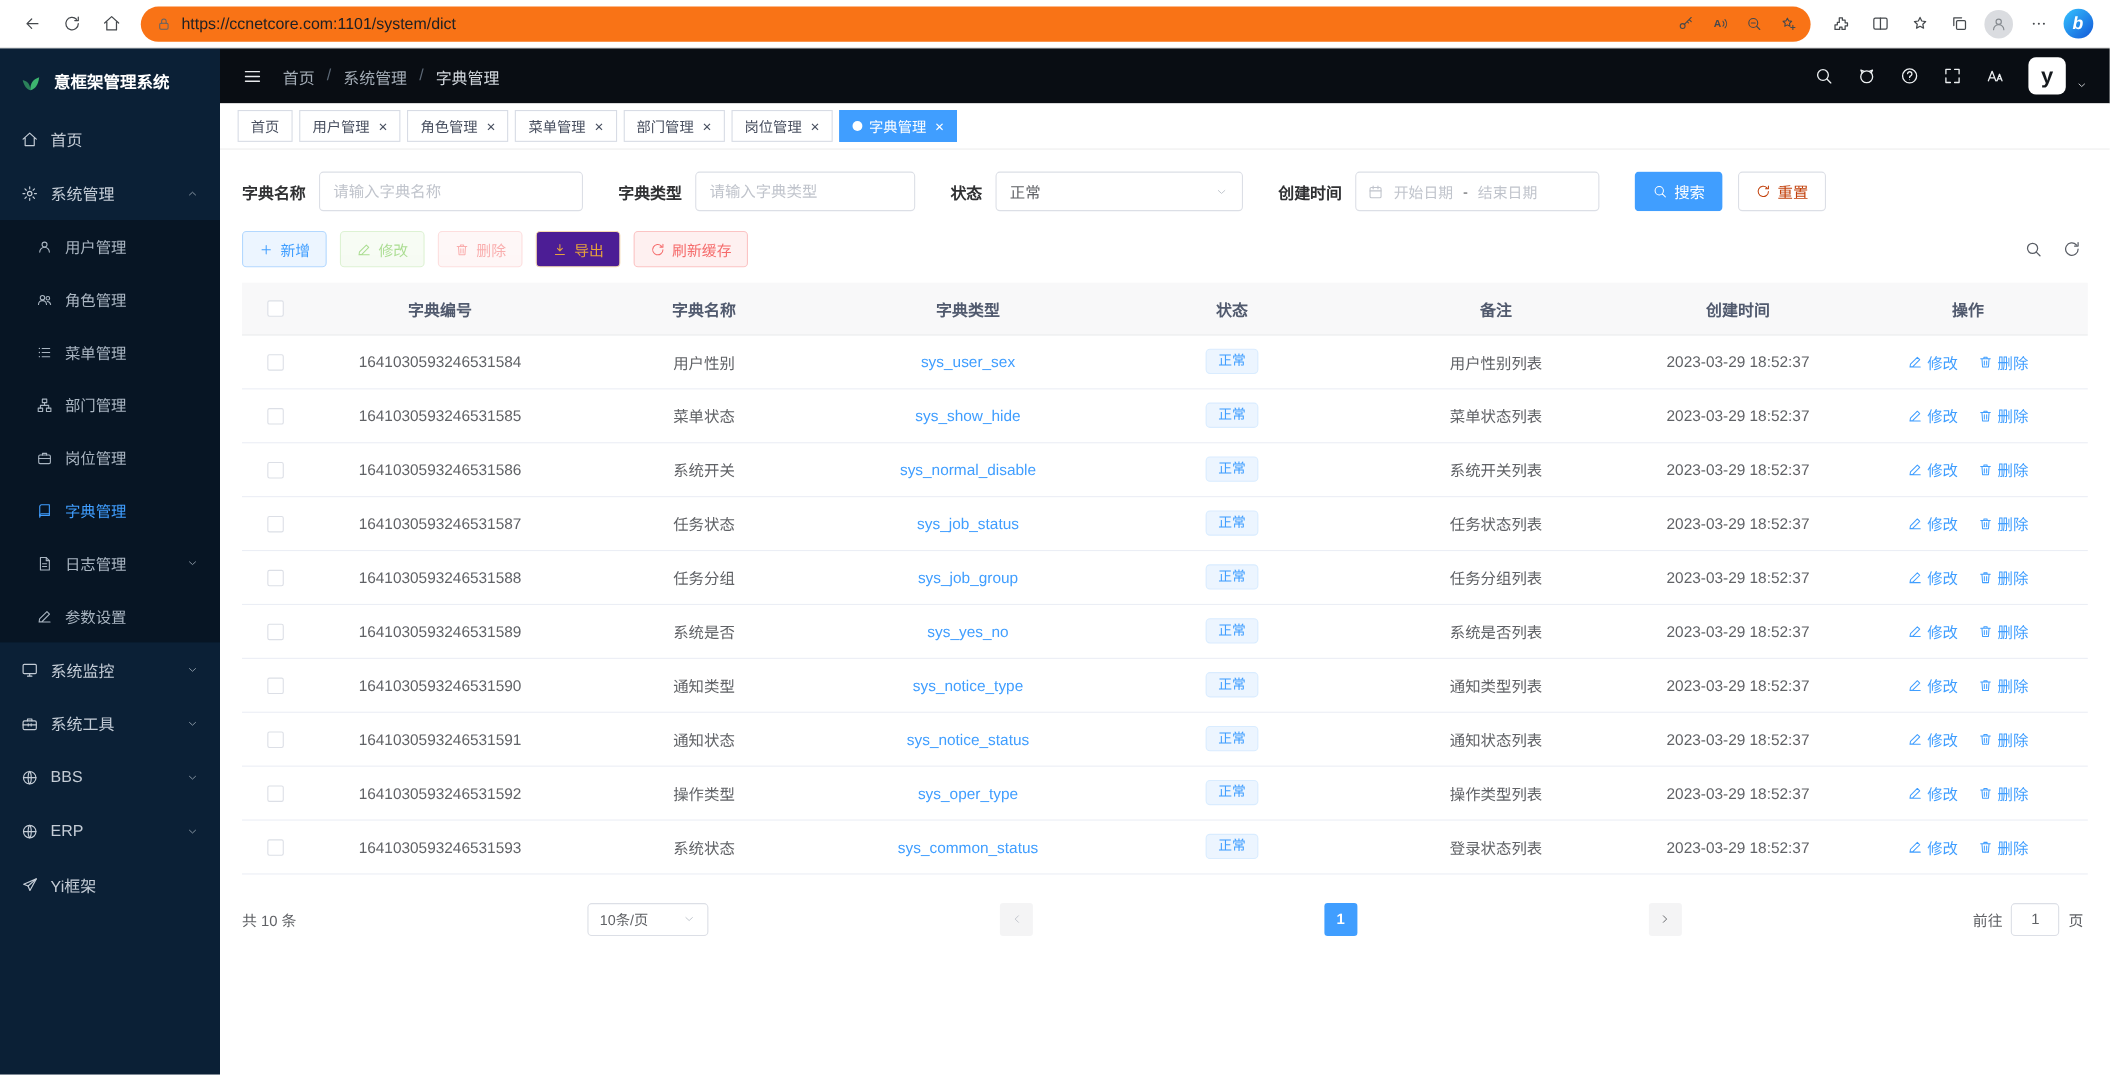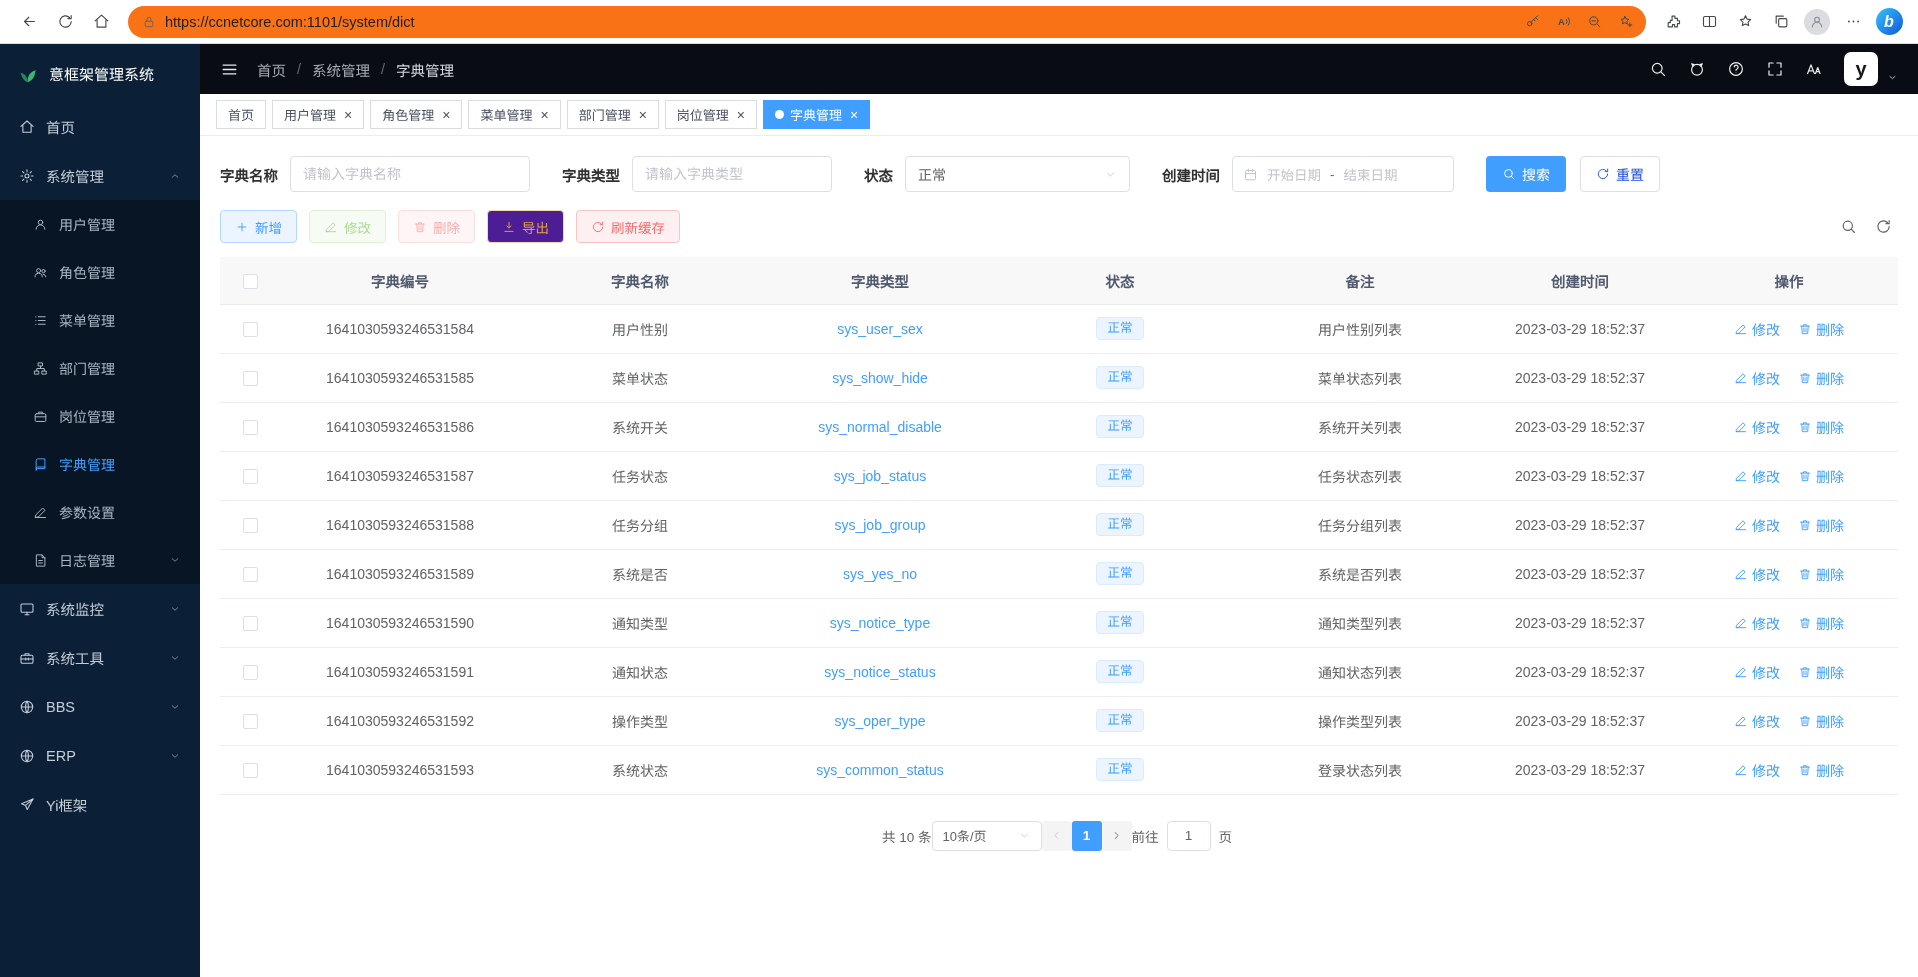--- a/index.html
+++ b/index.html
@@ -14,21 +14,21 @@
   .ab-lock{font-size:14px;color:#5f6368;margin-right:9px;display:flex}
   .ab-url{font-size:14.5px;color:#202124;flex:1;white-space:nowrap;overflow:hidden}
   .ab-icons{display:flex;align-items:center;gap:2px;color:#5f6368}
   .ab-icons .bicon{width:29px;height:29px;font-size:15px}
   .avatar{width:26px;height:26px;border-radius:50%;background:#dadce0;color:#868b90;display:flex;align-items:center;justify-content:center;font-size:16px}
   .bing{width:27px;height:27px;border-radius:50%;background:linear-gradient(135deg,#35c3ff,#1257d8);color:#fff;font-weight:bold;font-size:16px;font-style:italic;display:flex;align-items:center;justify-content:center}
 
   
   .app{display:flex;height:933px}
   .sidebar{width:200px;background:var(--sidebar-bg,#0b2036);flex-shrink:0;display:flex;flex-direction:column;overflow:hidden}
-  .logo{height:58px;display:flex;align-items:center;gap:10px;padding:0 16px;color:#fff;font-size:15px;font-weight:normal;flex-shrink:0}
+  .logo{height:58px;display:flex;align-items:center;gap:10px;padding:0 16px;color:#fff;font-size:15px;font-weight:bold;flex-shrink:0}
   .logo-icon{font-size:23px;color:#3db56f;display:flex}
   .menu-item{height:49px;display:flex;align-items:center;gap:11px;padding:0 19px;font-size:14.5px;color:#c4ccd6;cursor:pointer;white-space:nowrap}
   .menu-item .mi-icon{font-size:16px;display:flex;flex-shrink:0}
   .menu-item .mi-chev{margin-left:auto;font-size:12px;color:#93a0ad;display:flex}
   .submenu{background:var(--submenu-bg,#071524)}
   .menu-item.sub{padding-left:33px;height:48px;color:#a9b5c1;font-size:14px}
   .menu-item.sub .mi-icon{font-size:15px}
   .menu-item.active{color:var(--accent,#409eff)}
 
   .main{flex:1;display:flex;flex-direction:column;min-width:0;background:#fff}
@@ -63,21 +63,21 @@
   .w200{width:240px}.w245{width:200px}
   .f-select{width:225px;height:36px;border:1px solid #dcdfe6;border-radius:4px;display:flex;align-items:center;padding:0 12px;font-size:14px;color:#606266;cursor:pointer}
   .f-select .chev,.pg-select .chev{margin-left:auto;color:#bfc4cc;font-size:13px;display:flex}
   .f-daterange{width:222px;height:36px;border:1px solid #dcdfe6;border-radius:4px;display:flex;align-items:center;padding:0 10px;font-size:13.5px;color:#c0c4cc;gap:9px;cursor:pointer}
   .f-daterange .cal{display:flex;font-size:15px}
   .f-daterange .sep{color:#606266}
 
   .btn{height:36px;border-radius:4px;border:1px solid transparent;font-size:14px;display:inline-flex;align-items:center;gap:6px;padding:0 15px;cursor:pointer;font-family:inherit;background:#fff;white-space:nowrap}
   .btn .bi{font-size:14px;display:flex}
   .btn-primary{background:var(--accent,#409eff);color:#fff}
-  .btn-default{border-color:#dcdfe6;color:#1d4ed8}
+  .btn-default{border-color:#dcdfe6;color:#c2410c}
   .ml14{margin-left:14px}
 
   .toolbar{display:flex;align-items:center;gap:12px;margin-bottom:14px}
   .btn-sm{height:33px;padding:0 14px;font-size:13.5px}
   .btn-plain-primary{background:#ecf5ff;border-color:#b3d8ff;color:var(--accent,#409eff)}
   .btn-plain-success{background:#f0f9eb;border-color:#c2e7b0;color:var(--success,#67c23a)}
   .btn-plain-danger{background:#fef0f0;border-color:#fbc4c4;color:var(--danger,#f56c6c)}
   .btn-plain-warning{background:#4c1d95;border-color:#f5dab1;color:var(--warning,#e6a23c)}
   .btn.disabled{opacity:.55;cursor:not-allowed}
   .tool-right{margin-left:auto;display:flex;align-items:center;gap:18px;color:#5a5e66;padding-right:6px}
@@ -85,21 +85,21 @@
 
   .dict-table{width:100%;border-collapse:collapse;table-layout:fixed}
   .dict-table th{height:47px;background:#f8f8f9;color:#515a6e;font-size:14.5px;font-weight:bold;text-align:center;border-bottom:1px solid #e8eaec}
   .dict-table td{height:49px;font-size:14px;color:#606266;text-align:center;border-bottom:1px solid #ebeef5;overflow:hidden;white-space:nowrap}
   .checkbox{width:15px;height:15px;border:1px solid #dcdfe6;border-radius:2px;display:inline-block;background:#fff;cursor:pointer;vertical-align:middle}
   .link{color:var(--accent,#409eff);cursor:pointer;text-decoration:none}
   .tag{display:inline-block;background:#ecf5ff;border:1px solid #d9ecff;color:var(--accent,#409eff);font-size:12.5px;padding:4px 10px;border-radius:4px;line-height:1}
   .ops .op{color:var(--accent,#409eff);cursor:pointer;display:inline-flex;align-items:center;gap:4px;font-size:14px;margin:0 9px;text-decoration:none;vertical-align:middle}
   .ops .op svg{width:14px;height:14px}
 
-  .pagination{display:flex;align-items:center;justify-content:center;margin-top:26px;font-size:13.5px;color:#606266;padding-right:4px}
+  .pagination{display:flex;align-items:center;justify-content:space-between;margin-top:26px;font-size:13.5px;color:#606266;padding-right:4px}
   .pg-select{width:110px;height:30px;border:1px solid #dcdfe6;border-radius:4px;display:flex;align-items:center;padding:0 10px;font-size:13px;color:#606266;cursor:pointer}
   .pg-btn{width:30px;height:30px;border-radius:3px;background:#f4f4f5;display:flex;align-items:center;justify-content:center;font-size:13px;cursor:pointer;color:#606266}
   .pg-btn.prev{color:#c0c4cc}
   .pg-page{width:30px;height:30px;border-radius:3px;background:var(--accent,#409eff);color:#fff;display:flex;align-items:center;justify-content:center;font-size:13.5px;font-weight:bold;cursor:pointer}
   .pg-goto{display:flex;align-items:center;gap:8px}
   .pg-input{width:44px;height:30px;border:1px solid #dcdfe6;border-radius:4px;text-align:center;font-size:13.5px;color:#606266;outline:none;font-family:inherit}
 </style>
 </head>
 <body>
 
@@ -287,38 +287,38 @@
               <svg viewBox="0 0 24 24" fill="none" stroke="currentColor" stroke-width="1.6" stroke-linecap="round" stroke-linejoin="round">
                 <path d="M5 5.5A2.5 2.5 0 0 1 7.5 3H19v15.5H7.5A2.5 2.5 0 0 0 5 21z"></path>
                 <path d="M5 18.5A2.5 2.5 0 0 1 7.5 16H19"></path>
               </svg>
             </span>
             <span class="mi-label">字典管理</span>
           </div>
           <div class="menu-item sub">
             <span class="mi-icon">
               <svg viewBox="0 0 24 24" fill="none" stroke="currentColor" stroke-width="1.6" stroke-linecap="round" stroke-linejoin="round">
-                <path d="M4 20h16M4.8 15.5 15.5 4.8l3.7 3.7L8.5 19.2l-4.4.7z"></path>
-              </svg>
-            </span>
-            <span class="mi-label">参数设置</span>
+                <path d="M6 3h8.5L19 7.5V21H6z"></path>
+                <path d="M14.5 3v4.5H19M9 12h6M9 16h6"></path>
+              </svg>
+            </span>
+            <span class="mi-label">日志管理</span>
+            <span class="mi-chev">
+              <svg viewBox="0 0 24 24" fill="none" stroke="currentColor" stroke-width="1.6" stroke-linecap="round" stroke-linejoin="round">
+                <path d="m6.5 9.5 5.5 5 5.5-5"></path>
+              </svg>
+            </span>
           </div>
           <div class="menu-item sub">
             <span class="mi-icon">
               <svg viewBox="0 0 24 24" fill="none" stroke="currentColor" stroke-width="1.6" stroke-linecap="round" stroke-linejoin="round">
-                <path d="M6 3h8.5L19 7.5V21H6z"></path>
-                <path d="M14.5 3v4.5H19M9 12h6M9 16h6"></path>
-              </svg>
-            </span>
-            <span class="mi-label">日志管理</span>
-            <span class="mi-chev">
-              <svg viewBox="0 0 24 24" fill="none" stroke="currentColor" stroke-width="1.6" stroke-linecap="round" stroke-linejoin="round">
-                <path d="m6.5 9.5 5.5 5 5.5-5"></path>
-              </svg>
-            </span>
+                <path d="M4 20h16M4.8 15.5 15.5 4.8l3.7 3.7L8.5 19.2l-4.4.7z"></path>
+              </svg>
+            </span>
+            <span class="mi-label">参数设置</span>
           </div>
         </div>
         <div class="menu-item">
           <span class="mi-icon">
             <svg viewBox="0 0 24 24" fill="none" stroke="currentColor" stroke-width="1.6" stroke-linecap="round" stroke-linejoin="round">
               <rect x="3" y="4.5" width="18" height="12.5" rx="1.5"></rect>
               <path d="M9 20.5h6M12 17v3.5"></path>
             </svg>
           </span>
           <span class="mi-label">系统监控</span>

